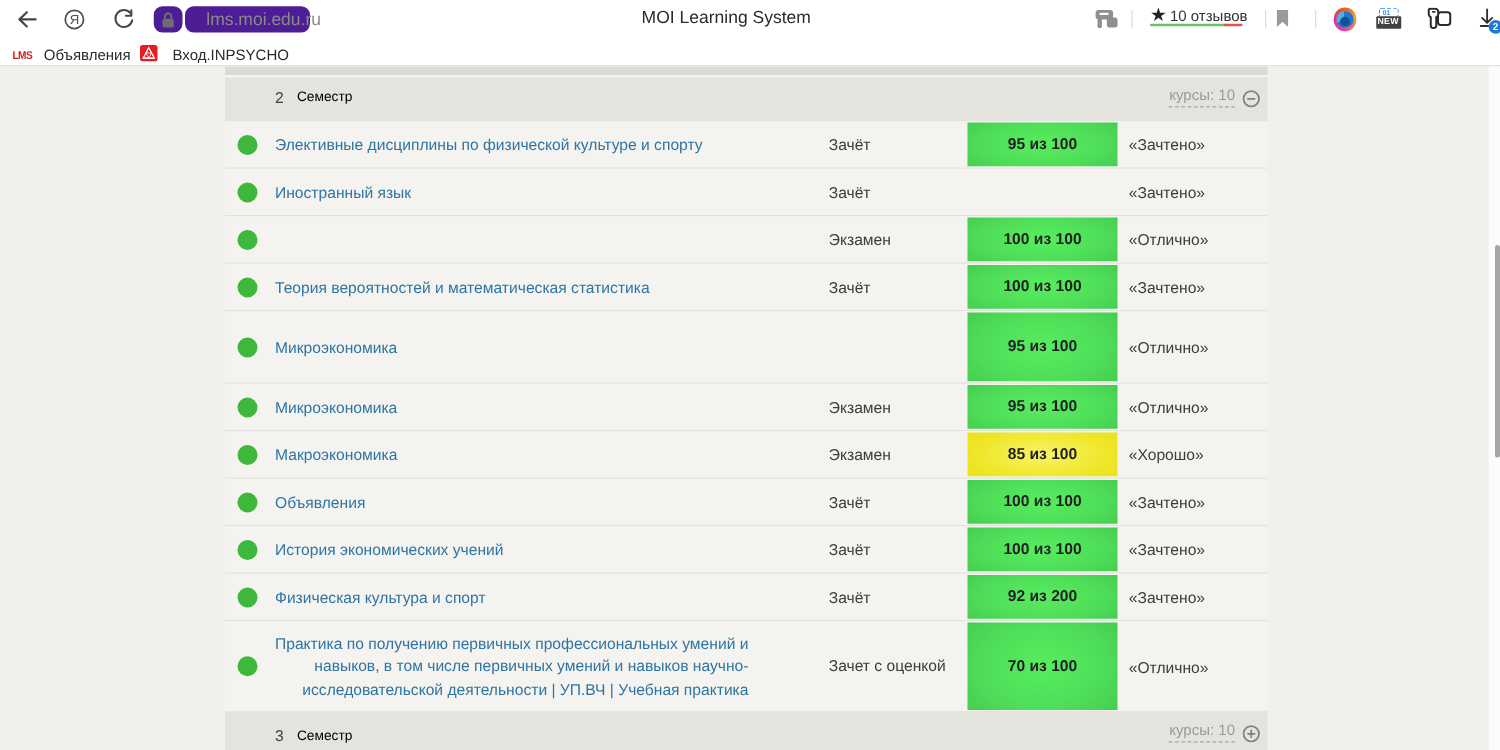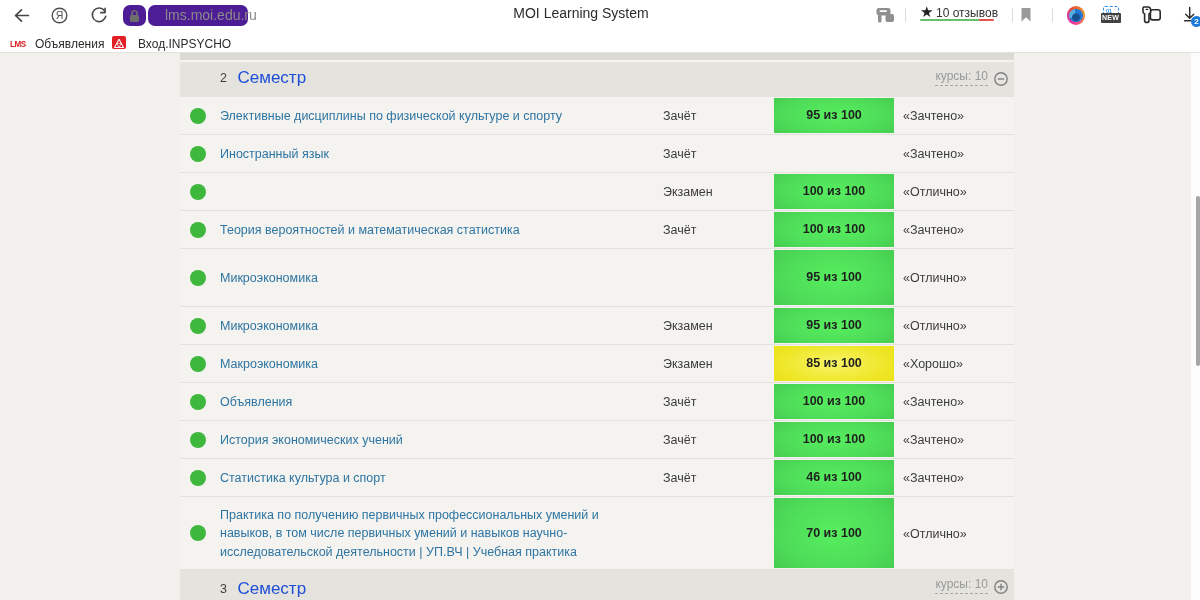--- a/index.html
+++ b/index.html
@@ -15,26 +15,26 @@
   
   #revgreen { position:absolute; left:920px; top:19px; width:58.5px; height:2px; background:#6abf6d; border-radius:2px 0 0 2px;}
   #revred { position:absolute; left:978.5px; top:19px; width:15.5px; height:2px; background:#e4544e; border-radius:0 2px 2px 0;}
   
   .bmtext { position:absolute; top:37px; font-size:12px; color:#2b2b2b; }
   
   #strip { position:absolute; left:180px; top:53px; width:834px; height:7px; background:#dbdad5; z-index:1; }
   #content { position:absolute; left:180px; top:60px; width:834px; z-index:1; }
   .secbar { position:relative; width:834px; background:#e4e3de; }
   .secbar .num { position:absolute; left:40px; font-size:12.5px; color:#3f3f3f; }
-  .secbar .nam { position:absolute; left:57.5px; font-size:17px; color:#1d4ed8; }
+  .secbar .nam { position:absolute; left:57.5px; font-size:11px; color:#000000; }
   .kursy { position:absolute; right:26px; font-size:12px; color:#9a9a9a; border-bottom:1px dashed #a6a6a3; padding-bottom:2px; }
   .circbtn { position:absolute; right:6px; width:14px; height:14px; }
   .row { position:relative; width:834px; background:#f4f3ef; border-bottom:1px solid #e2e1dd; }
   .dot { position:absolute; left:10px; width:16px; height:16px; border-radius:50%; background:#3db83d; }
-  .cname { position:absolute; left:40px; font-size:12.5px; line-height:18.5px; color:#2e75a3; white-space:nowrap; }
+  .cname { position:absolute; left:40px; font-size:12.5px; line-height:18.5px; color:#2e75a3; white-space:nowrap;text-align:right; }
   .ctype { position:absolute; left:483px; width:115px; font-size:12.5px; line-height:18.5px; color:#3c3c3c; }
   .cell { position:absolute; left:594px; top:0.5px; bottom:1.5px; width:120px; display:flex; align-items:center; justify-content:center; font-size:12.5px; font-weight:bold; color:#1f1f1f; }
   .cell.green { background:radial-gradient(ellipse 85% 105% at 50% 50%, #57ee5f 0%, #4edc58 50%, #40c34c 92%); }
   .cell.silver { background:radial-gradient(ellipse 80% 100% at 50% 50%, #f4f4f2 0%, #dededc 50%, #c2c2c0 92%); }
   .cell.yellow { background:radial-gradient(ellipse 85% 105% at 50% 50%, #f7f468 0%, #efe72a 50%, #e6df0b 92%); }
   .cgrade { position:absolute; left:723px; font-size:12.5px; color:#3c3c3c; }
   .vc { top:0; bottom:0; display:flex; align-items:center; }
   .row .vc { top:1px; }
   
   #sbtrack { position:absolute; right:0; top:53px; width:9px; height:547px; background:#fcfcfc; z-index:4; }
@@ -189,28 +189,29 @@
   </div>
   <div class="row" style="height:38px;">
     <div class="dot" style="top:11px;"></div>
     <div class="cname vc">История экономических учений</div>
     <div class="ctype vc">Зачёт</div>
     <div class="cell green">100 из 100</div>
     <div class="cgrade vc">«Зачтено»</div>
   </div>
   <div class="row" style="height:38px;">
     <div class="dot" style="top:11px;"></div>
-    <div class="cname vc">Статистика культура и спорт</div>
-    <div class="ctype vc">Зачёт</div>
-    <div class="cell green">46 из 100</div>
+    <div class="cname vc">Физическая культура и спорт</div>
+    <div class="ctype vc">Зачёт</div>
+    <div class="cell green">92 из 200</div>
     <div class="cgrade vc">«Зачтено»</div>
   </div>
   <div class="row" style="height:73px;">
     <div class="dot" style="top:28px;"></div>
     <div class="cname vc">Практика по получению первичных профессиональных умений и<br>навыков, в том числе первичных умений и навыков научно-<br>исследовательской деятельности | УП.ВЧ | Учебная практика</div>
+    <div class="ctype vc">Зачет с оценкой</div>
     <div class="cell green">70 из 100</div>
     <div class="cgrade vc">«Отлично»</div>
   </div>
 
   <div class="secbar" style="height:34px;">
     <div class="num vc" style="left:40px;top:4.5px;bottom:0;display:flex;align-items:center;">3</div>
     <div class="nam vc" style="left:57.5px;top:4.5px;bottom:0;display:flex;align-items:center;">Семестр</div>
     <div class="kursy" style="top:7px;">курсы: 10</div>
     <svg class="circbtn" style="top:9.5px;" viewBox="0 0 14 14">
       <circle cx="7" cy="7" r="6.2" stroke="#808080" stroke-width="1.4" fill="none"></circle>

